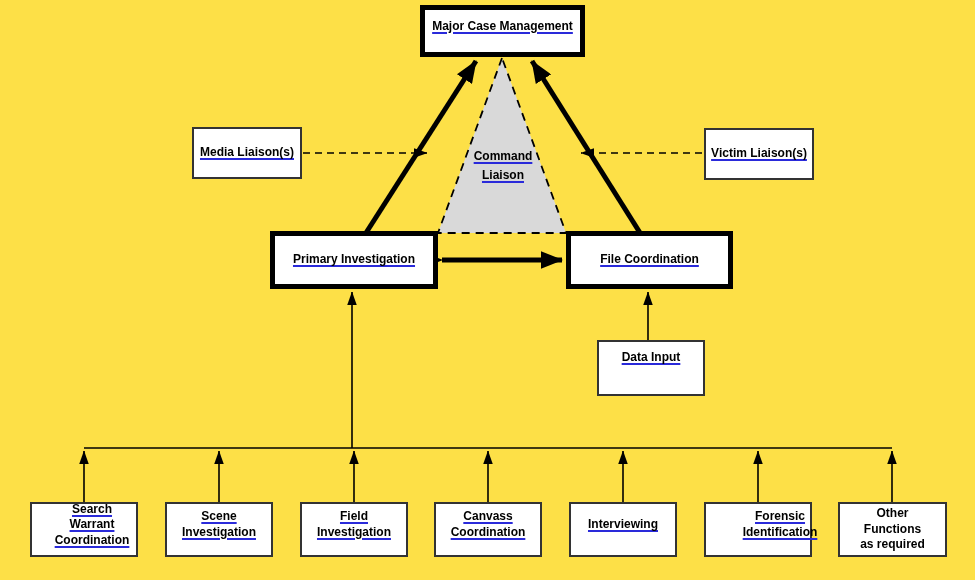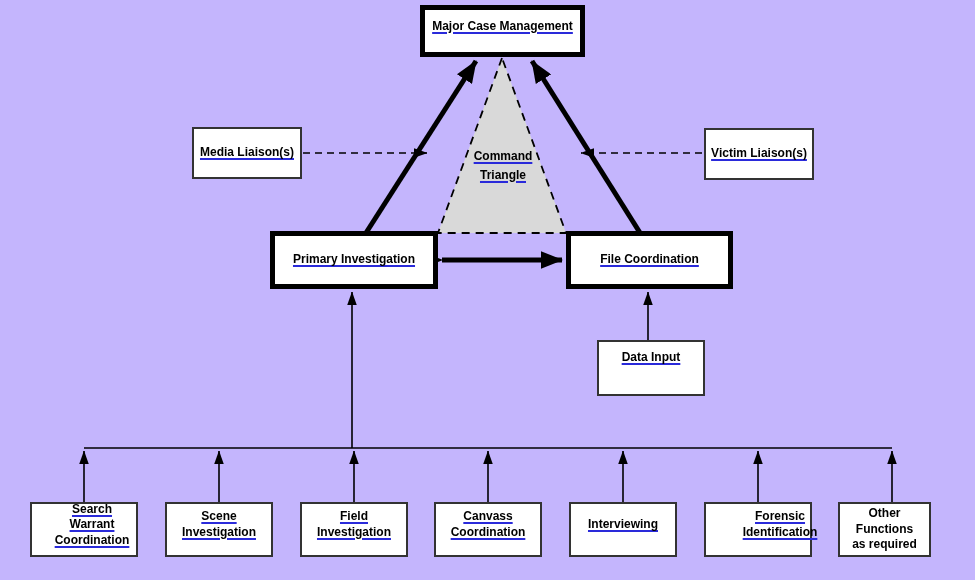--- a/index.html
+++ b/index.html
@@ -1,17 +1,17 @@
 <!DOCTYPE html>
 <html><head>
 <meta charset="utf-8">
 <style>
   html,body{margin:0;padding:0;background:#ffffff;}
   .canvas{
-    position:relative;width:975px;height:580px;background:#c4b5fd;
+    position:relative;width:975px;height:580px;background:#fde047;
     font-family:"Liberation Sans",sans-serif;overflow:hidden;
   }
   .canvas svg{position:absolute;left:0;top:0;z-index:1;}
   .box{
     position:absolute;z-index:2;background:#ffffff;box-sizing:border-box;
     display:flex;align-items:center;justify-content:center;text-align:center;
   }
   .box.thick{border:5px solid #000;}
   .box.thin{border:2px solid #333;}
   .box.top-align{align-items:flex-start;padding-top:8px;}
@@ -70,21 +70,21 @@
     <line x1="758" y1="502" x2="758" y2="451" stroke="#000" stroke-width="1.6" marker-end="url(#mSmall)"></line>
     <line x1="892" y1="502" x2="892" y2="451" stroke="#000" stroke-width="1.6" marker-end="url(#mSmall)"></line>
   </svg>
 
   <div class="box thick bias-up" style="left:420px;top:5px;width:165px;height:52px;">
     <span class="lbl link">Major Case Management</span>
   </div>
 
   <div class="tri-label" style="left:443px;top:146px;width:120px;">
     <span class="lbl link">Command
-Triangle</span>
+Liaison</span>
   </div>
 
   <div class="box thin" style="left:192px;top:127px;width:110px;height:52px;">
     <span class="lbl link">Media Liaison(s)</span>
   </div>
 
   <div class="box thin" style="left:704px;top:128px;width:110px;height:52px;">
     <span class="lbl link">Victim Liaison(s)</span>
   </div>
 
@@ -116,19 +116,19 @@
     <span class="lbl link">Canvass
 Coordination</span>
   </div>
   <div class="box thin bias-up" style="left:569px;top:502px;width:108px;height:55px;">
     <span class="lbl link">Interviewing</span>
   </div>
   <div class="box thin bias-up" style="left:704px;top:502px;width:108px;height:55px;padding-left:44px;">
     <span class="lbl link">Forensic
 Identification</span>
   </div>
-  <div class="box thin" style="left:838px;top:502px;width:93px;height:55px;">
+  <div class="box thin" style="left:838px;top:502px;width:109px;height:55px;">
     <span class="lbl">Other
 Functions
 as required</span>
   </div>
 
 </div>
 
 </body></html>

